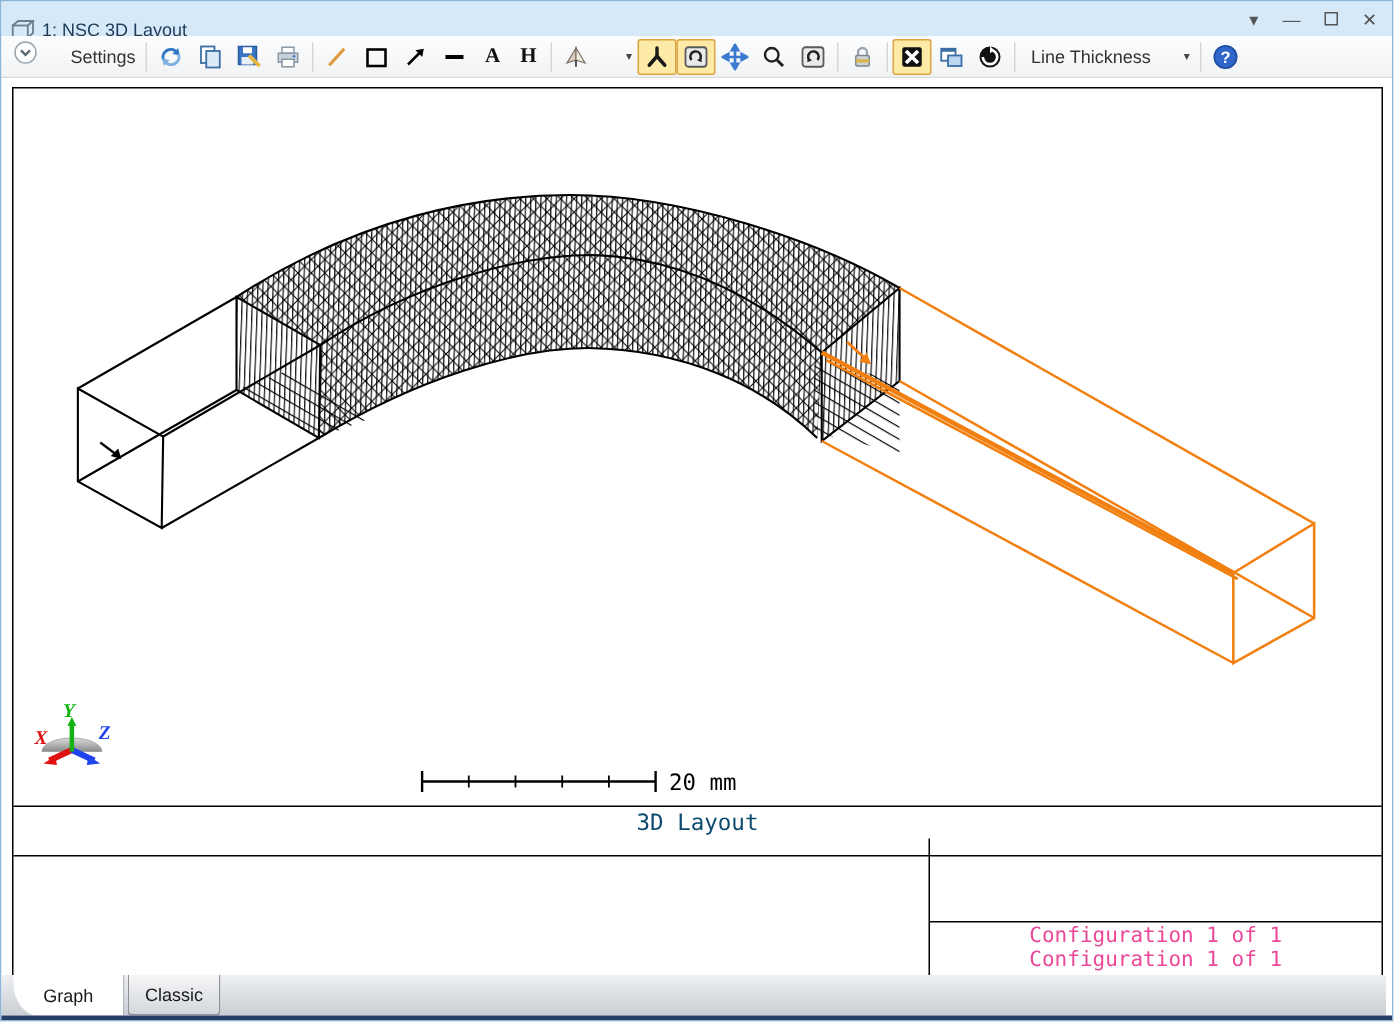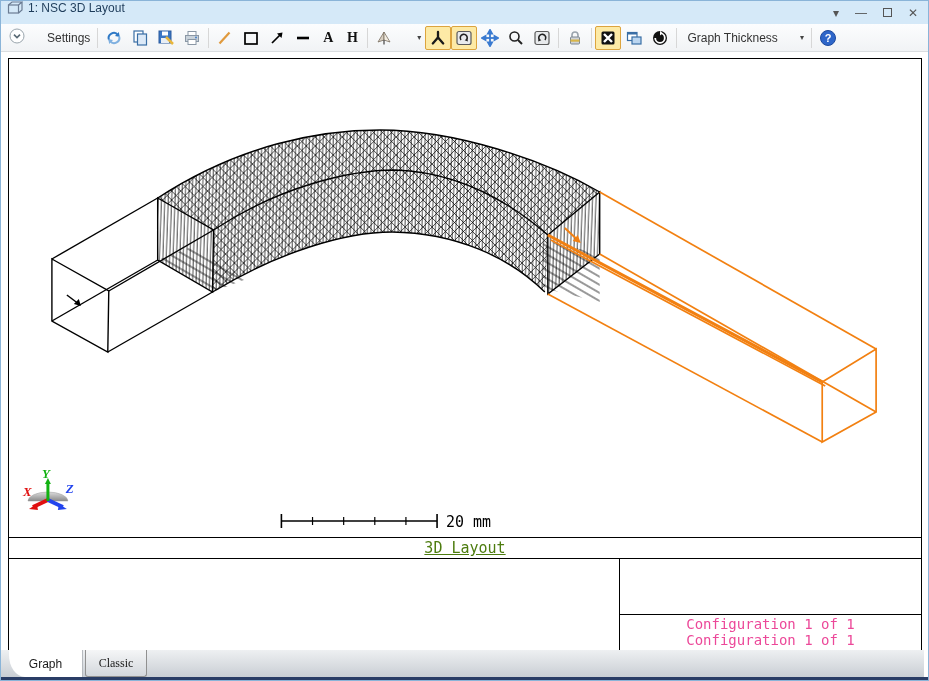--- a/index.html
+++ b/index.html
@@ -4,21 +4,21 @@
 <style>
   * { margin:0; padding:0; box-sizing:border-box; }
   html,body { width:929px; height:681px; overflow:hidden; }
   body { font-family:"Liberation Sans", sans-serif; background:#e8e8e8; position:relative; }
 
   .window { position:absolute; inset:0; border:1px solid #8ab4d8; background:#fff; }
 
   
   .titlebar { position:absolute; left:0; top:0; right:0; height:38px;
     background:#d5e9f8; border-bottom:1px solid #c2d8ea;
-    display:flex; padding-left:6px; }
+    display:flex; align-items:center; padding-left:6px; }
   .titlebar .app-icon { width:16px; height:14px; margin-right:5px; display:inline-flex; }
   .titlebar .title-text { font-size:12px; color:#1e3c5a; }
   .win-controls { position:absolute; right:10px; top:0; height:23px; display:flex; align-items:center; gap:16px; color:#555; }
   .win-controls span { font-size:12px; line-height:1; cursor:default; }
   .maxbox { width:9px; height:9px; border:1px solid #555; display:inline-block; }
 
   
   .toolbar { position:absolute; left:0; top:23px; right:0; height:28px;
     background:linear-gradient(#fcfdfe,#f1f3f5); border-bottom:1px solid #dadde0;
     display:flex; align-items:center; padding:0 4px; }
@@ -29,41 +29,41 @@
   .tbtn .caret { font-size:8px; color:#444; margin-left:3px; }
   .tsep { width:1px; height:20px; background:#d7d7d7; margin:0 3px; flex:none; }
   .glyph-tool { font-size:14px; font-weight:bold; color:#111; font-family:"Liberation Serif",serif; }
 
   
   .content { position:absolute; left:0; top:51px; right:0; height:603px; background:#fff; }
   .frame { position:absolute; left:7px; top:6px; width:914px; height:593px; border:1px solid #000; }
   .canvas { position:absolute; left:0; top:0; width:100%; height:478px; }
   .canvas svg { width:100%; height:100%; display:block; }
 
-  .title-strip { position:absolute; left:0; top:478px; width:100%; height:22px;
+  .title-strip { position:absolute; left:0; top:478px; width:100%; height:34px;
     border-top:1px solid #000; border-bottom:1px solid #000;
-    font-family:"DejaVu Sans Mono", monospace; font-size:15px; color:#4d7c0f;
-    text-align:center; line-height:20px;text-decoration:underline; }
+    font-family:"DejaVu Sans Mono", monospace; font-size:15px; color:#0c4a6e;
+    text-align:center; line-height:20px; }
 
   .info { position:absolute; left:0; top:500px; right:0; bottom:0; }
   .info-left { position:absolute; left:0; top:0; bottom:0; width:610px; }
   .date-text { position:absolute; left:10px; top:11px; font-size:13px; color:#1b1b1b; }
   .info-right { position:absolute; left:610px; right:0; top:0; bottom:0; border-left:1px solid #000; }
   .info-right-top { height:56px; border-bottom:1px solid #000; }
   .config-box { text-align:center; font-family:"DejaVu Sans Mono", monospace;
     font-size:14px; line-height:16px; padding-top:1px; color:#ec4899; }
 
   
   .tabbar { position:absolute; left:0; right:4px; bottom:3px; height:27px;
     background:linear-gradient(#eef0f2,#c9ced4); display:flex; align-items:stretch;text-align:right; }
   .tab { display:flex; align-items:center; justify-content:center; font-size:12px; color:#1a1a1a; cursor:default; }
   .tab.graph { width:74px; margin-left:8px; background:#fff;
     border-bottom-left-radius:16px 22px; border-right:1px solid #b6babf; }
   .tab.classic { width:62px; margin-left:2px; background:linear-gradient(#f5f6f7,#d3d7dc);
-    border:1px solid #909090; border-top:none; border-radius:0 0 3px 3px;font-family:Liberation Serif, serif; }
+    border:1px solid #909090; border-top:none; border-radius:0 0 3px 3px; }
   .navy-strip { position:absolute; left:0; right:0; bottom:0; height:3px; background:#2a3d66; }
 
   .mono15 { font-family:"DejaVu Sans Mono", monospace; font-size:15px; fill:#000; }
   .axis-label { font-family:"Liberation Serif", serif; font-style:italic; font-size:13px; font-weight:bold; }
 </style>
 </head>
 <body>
 
 <div class="window">
 
@@ -234,21 +234,21 @@
     <div class="tbtn">
       <svg width="18" height="18" viewBox="0 0 18 18">
         <circle cx="9" cy="9" r="7" fill="#111"></circle>
         <path d="M9,4.2 A4.8,4.8 0 1 1 4.2,9" fill="none" stroke="#fff" stroke-width="1.8"></path>
         <polygon points="9,1.8 11.5,4.2 9,6.6" fill="#fff"></polygon>
       </svg>
     </div>
     <div class="tsep"></div>
 
     <div class="tbtn">
-      <span class="lbl">Graph Thickness</span>
+      <span class="lbl">Line Thickness</span>
       <span class="caret">▾</span>
     </div>
     <div class="tsep"></div>
 
     <div class="tbtn">
       <svg width="18" height="18" viewBox="0 0 18 18">
         <circle cx="9" cy="9" r="7.5" fill="#2e66c9" stroke="#1d4a9e"></circle>
         <text x="9" y="13" text-anchor="middle" font-size="11" font-weight="bold" fill="#fff" font-family="Liberation Sans, sans-serif">?</text>
       </svg>
     </div>

